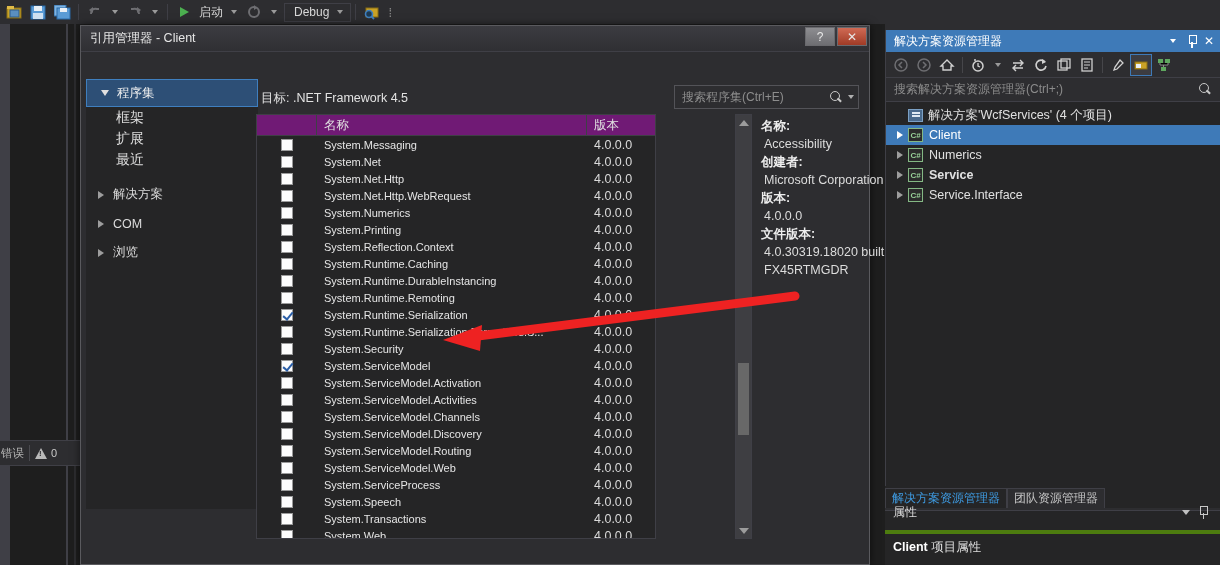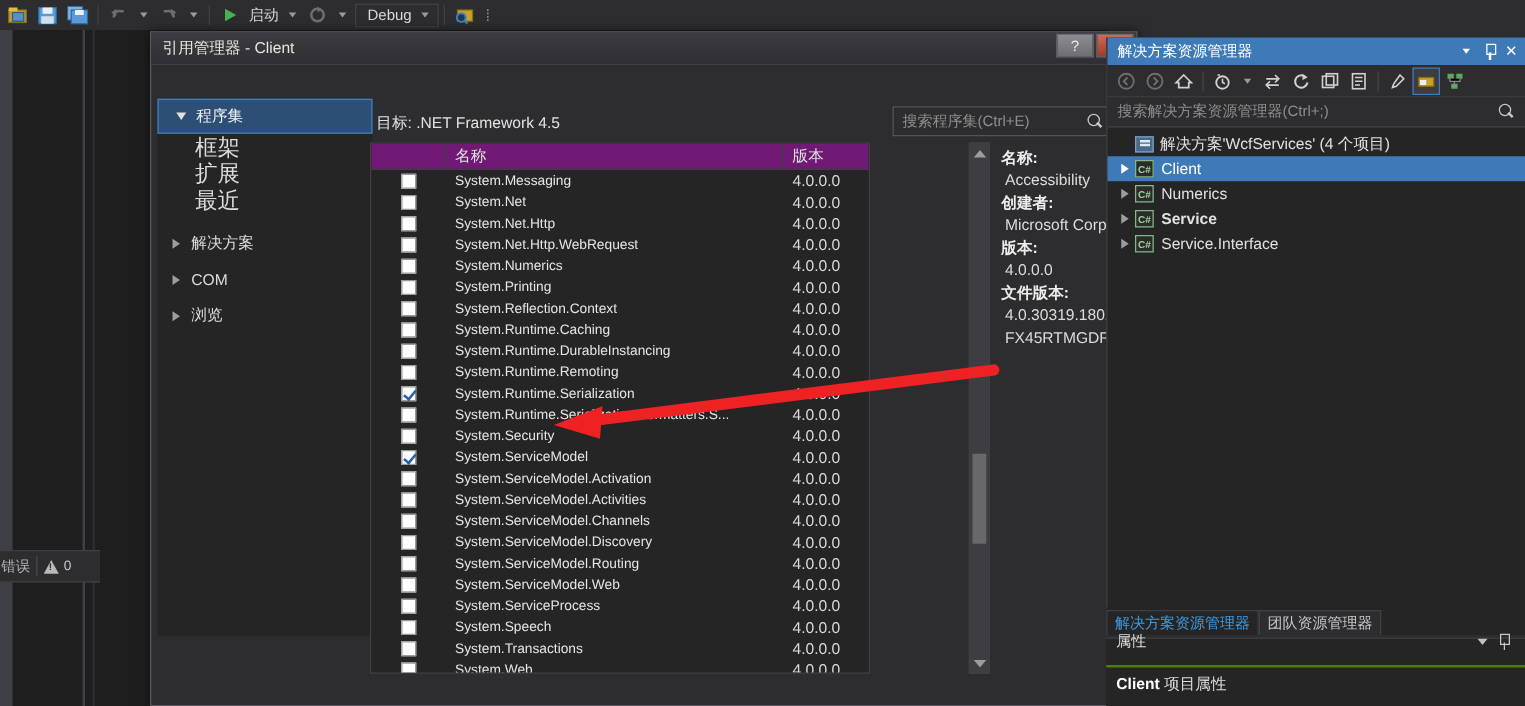--- a/index.html
+++ b/index.html
@@ -61,21 +61,20 @@
     color: #2d2d30; font-weight: bold;
   }
   .err-count { color: #c8c8c8; font-size: 11px; margin-left: 4px; }
   .vs-vline { position: absolute; width: 2px; background: #3f3f46; }
 
   
   .dialog {
     position: absolute; left: 80px; top: 25px; width: 790px; height: 540px;
     background: #2d2d30; border: 1px solid #5a5a5e;
     box-shadow: 0 0 8px rgba(0,0,0,.6);
-    margin-left: 40px;
   }
   .dlg-title {
     height: 26px; display: flex; align-items: center;
     background: linear-gradient(#3c3c41, #2f2f33); padding-left: 9px;
     position: relative; border-bottom: 1px solid #3f3f46;
   }
   .dlg-title-text { color: #e6e6e6; font-size: 12.5px; }
   .dlg-title-btns { position: absolute; right: 2px; top: 1px; display: flex; }
   .dlg-btn-help, .dlg-btn-close {
     width: 30px; height: 19px; display: flex; align-items: center;
@@ -103,21 +102,21 @@
   .tri-down {
     width: 0; height: 0; border-left: 4.5px solid transparent;
     border-right: 4.5px solid transparent; border-top: 6px solid #e0e0e0;
   }
   .tri-right {
     width: 0; height: 0; border-top: 4.5px solid transparent;
     border-bottom: 4.5px solid transparent; border-left: 6px solid #9d9d9d;
   }
   .nav-sub {
     height: 21px; display: flex; align-items: center; padding-left: 30px;
-    color: #dcdcdc; font-size: 18px;
+    color: #dcdcdc; font-size: 14px;
   }
   .nav-grp {
     height: 29px; display: flex; align-items: center; padding-left: 12px;
     color: #dcdcdc; font-size: 12.5px; gap: 9px;
   }
 
   
   .target-label {
     position: absolute; left: 180px; top: 38px; color: #e2e2e2; font-size: 12.5px;
   }
@@ -292,21 +291,21 @@
   }
   .se-tab.active { color: #3e9ae0; background: #252526; }
 
   
   .props {
     position: absolute; left: 885px; top: 510px; width: 335px; height: 55px;
     background: #252526; border-top: 1px solid #3f3f46;
   }
   .props-title {
     height: 23px; display: flex; align-items: center; padding: 0 4px 16px 8px;
-    color: #dcdcdc; font-size: 12px; border-bottom: 2px solid #4d7c0f;
+    color: #dcdcdc; font-size: 12px; border-bottom: 4px solid #4d7c0f;
   }
   .props-title-text { flex: 1; }
   .props-caret {
     width: 0; height: 0; border-left: 4px solid transparent;
     border-right: 4px solid transparent; border-top: 5px solid #c0c0c0;
     margin: 0 7px;
   }
   .pin-d {
     width: 13px; height: 13px; position: relative; margin-right: 6px;
   }

